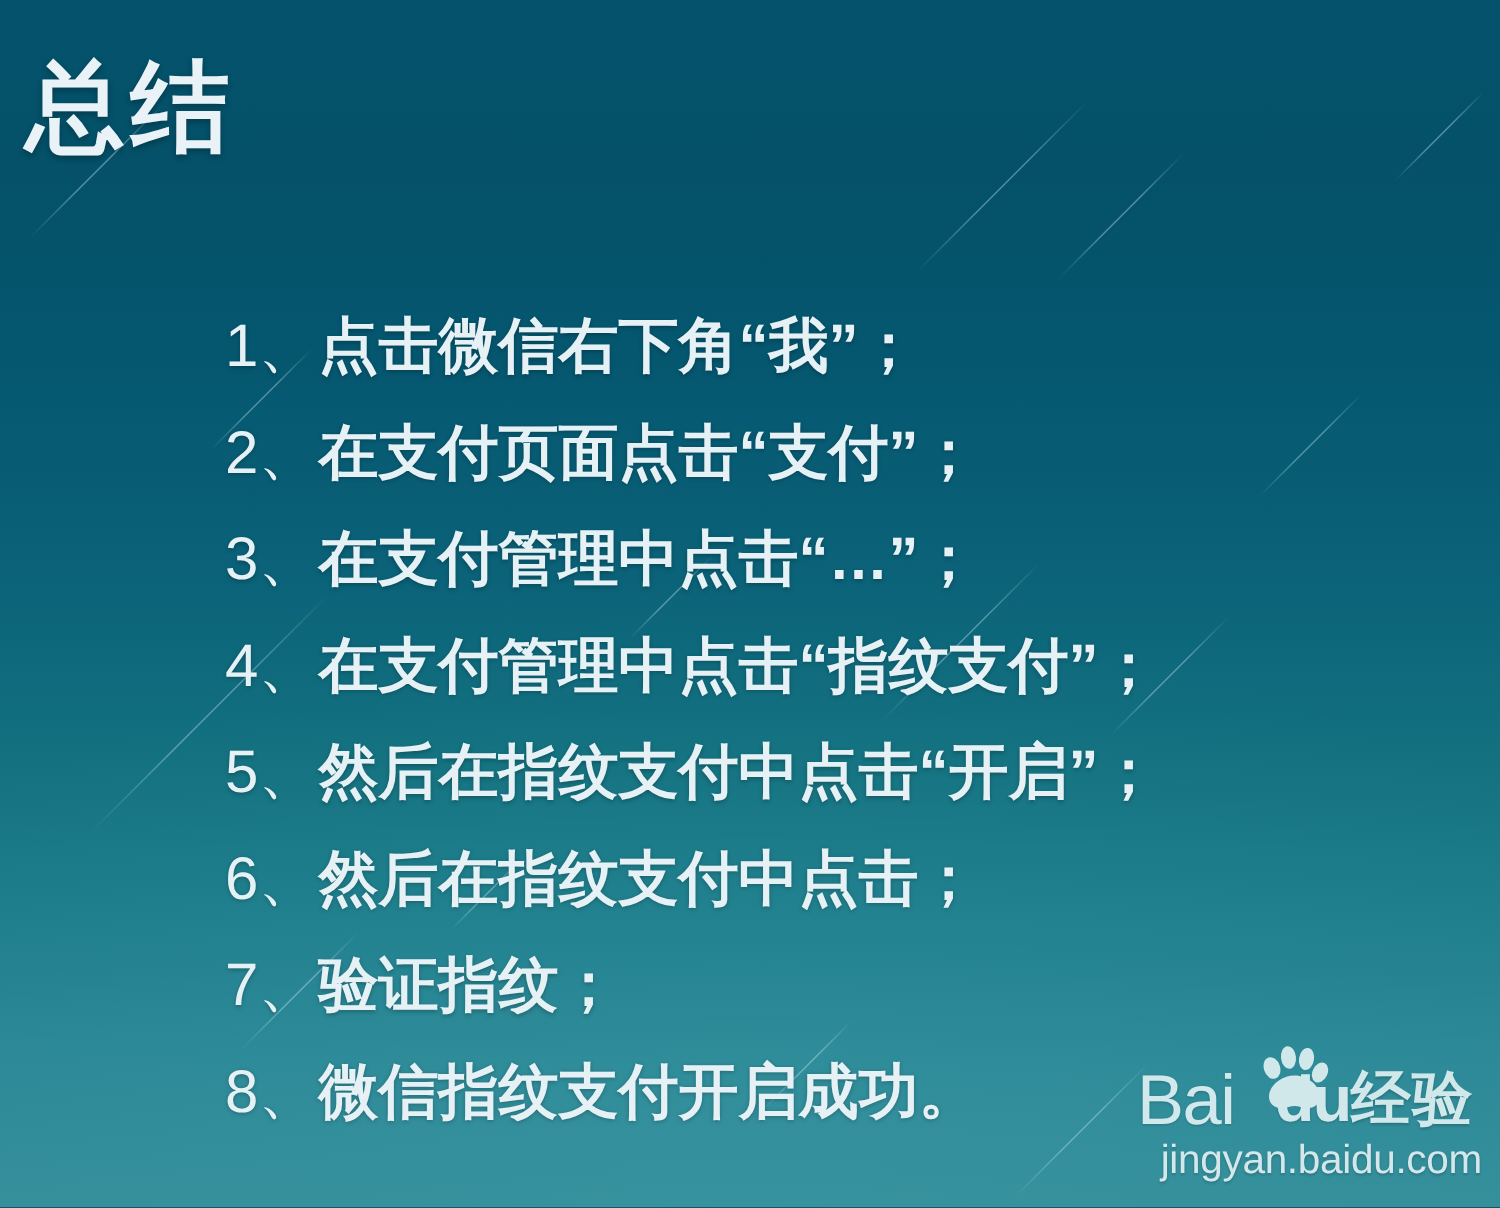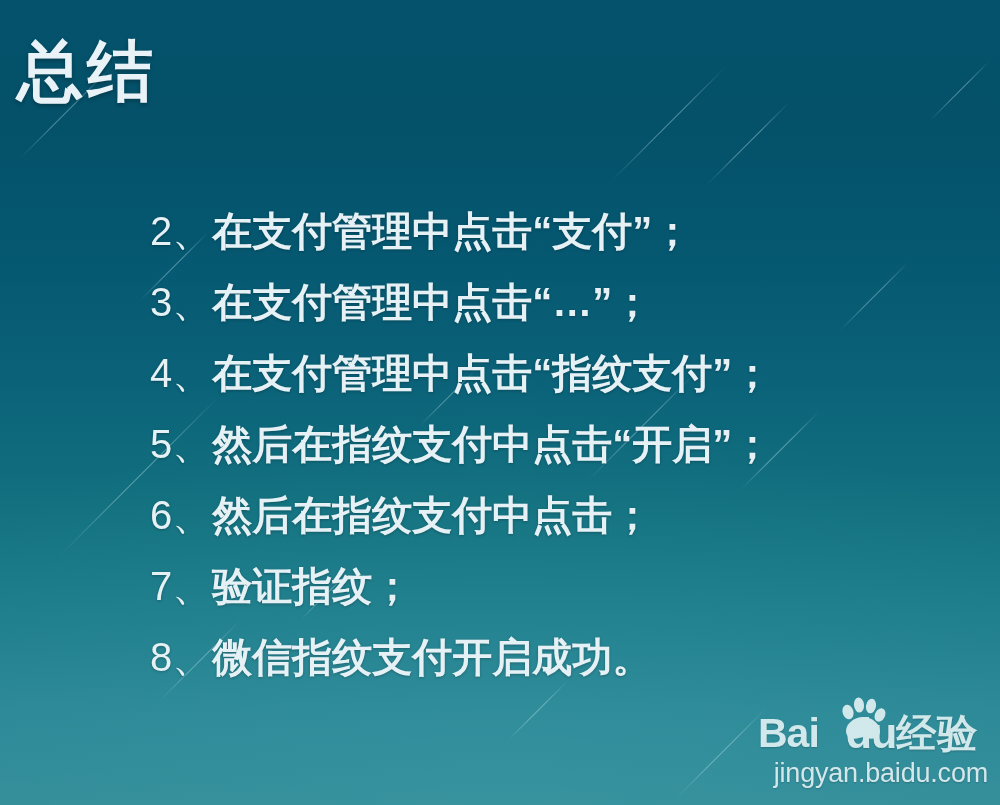--- a/index.html
+++ b/index.html
@@ -100,22 +100,22 @@
   #wm-logo {
     position: relative;
     height: 54px;
     display: flex;
     align-items: flex-end;
     justify-content: flex-start;
     padding-left: 6px;
   }
   #wm-bai {
     color: #dff0f3;
-    font-size: 41px;
-    font-weight: bold;
+    font-size: 47px;
+    font-weight: normal;
     letter-spacing: -1px;
     line-height: 44px;
     -webkit-text-stroke: 0px;
     text-shadow: 0 1px 2px rgba(0,0,0,0.2);
     margin-top: 28px;
   }
   #wm-du {
     color: #dff0f3;
     font-size: 43px;
     font-weight: bold;
@@ -171,21 +171,24 @@
     <div class="streak" style="left:508px; top:740px; width:84px;"></div>
     <div class="streak" style="left:676px; top:798px; width:128px;"></div>
     <div class="streak" style="left:930px; top:120px; width:84px;"></div>
     <div class="streak" style="left:300px; top:620px; width:70px;"></div>
   </div>
 
   <div id="title">总结</div>
 
   <div id="list">
     <div class="line">
-      <span class="num">2、</span><span>在支付管理中点击“支付”；</span>
+      <span class="num">1、</span><span>点击微信右下角“我”；</span>
+    </div>
+    <div class="line">
+      <span class="num">2、</span><span>在支付页面点击“支付”；</span>
     </div>
     <div class="line">
       <span class="num">3、</span><span>在支付管理中点击“…”；</span>
     </div>
     <div class="line">
       <span class="num">4、</span><span>在支付管理中点击“指纹支付”；</span>
     </div>
     <div class="line">
       <span class="num">5、</span><span>然后在指纹支付中点击“开启”；</span>
     </div>

